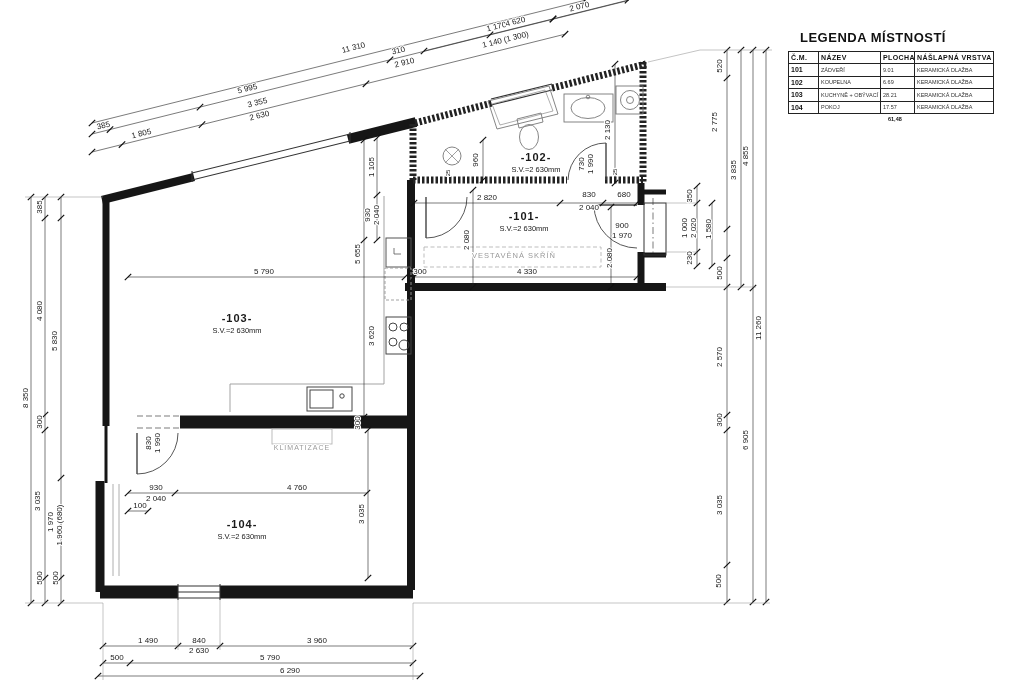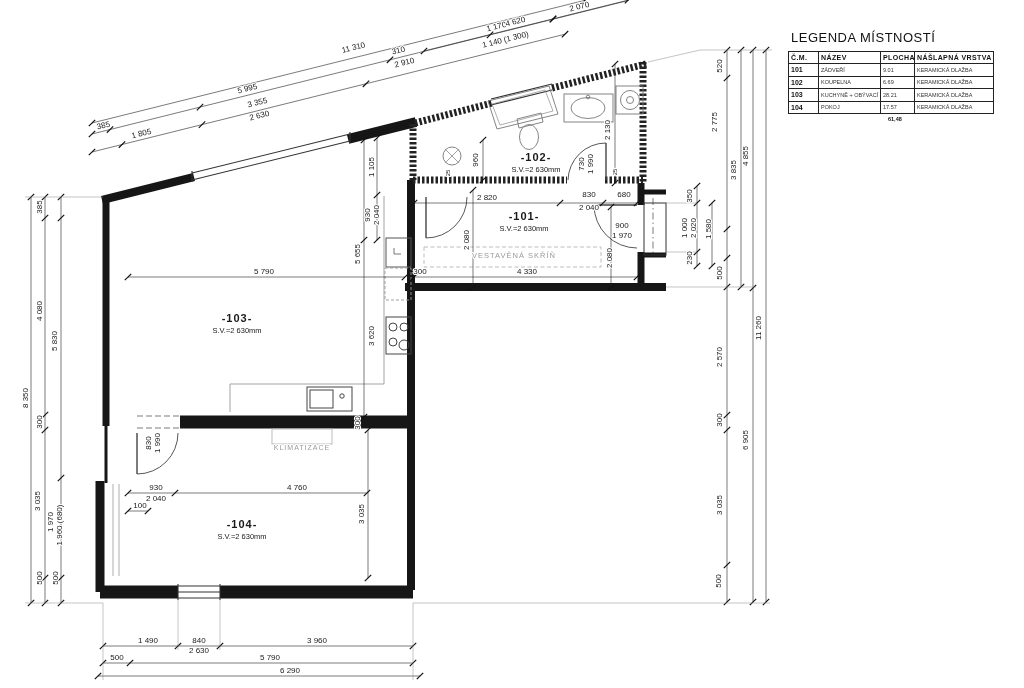--- a/index.html
+++ b/index.html
@@ -6,21 +6,21 @@
   #stage{position:relative;width:1024px;height:688px;background:#fff;overflow:hidden;
          font-family:"Liberation Sans", sans-serif;}
   #plan{position:absolute;left:0;top:0;}
   
   text{font-family:"Liberation Sans", sans-serif;fill:#1a1a1a;
        paint-order:stroke;stroke:#ffffff;stroke-width:2.2px;stroke-linejoin:round;}
   text.gray{fill:#9a9a9a;letter-spacing:1px;}
   text.room{font-weight:bold;letter-spacing:1px;stroke-width:0;}
   
   #legend{position:absolute;left:788px;top:30px;width:212px;color:#111;}
-  #legend .title{font-size:13px;font-weight:normal;letter-spacing:.5px;margin:0 0 6px 3px;}
+  #legend .title{font-size:13px;font-weight:bold;letter-spacing:.5px;margin:0 0 6px 12px;}
   #legend table{border-collapse:collapse;width:205px;table-layout:fixed;}
   #legend th,#legend td{border:1px solid #222;padding:0 2px;overflow:hidden;white-space:nowrap;}
   #legend th{font-size:7px;text-align:left;height:11px;letter-spacing:.4px;}
   #legend td{font-size:5.5px;height:11.5px;color:#333;}
   #legend td.num{font-size:7px;font-weight:bold;color:#111;}
   #legend table{border:1.5px solid #111;}
   #legend .total{font-size:5.5px;font-weight:bold;margin-top:2px;margin-left:100px;}
   #legend col.c1{width:30px}#legend col.c2{width:62px}#legend col.c3{width:34px}#legend col.c4{width:79px}
 </style>
 </head>

